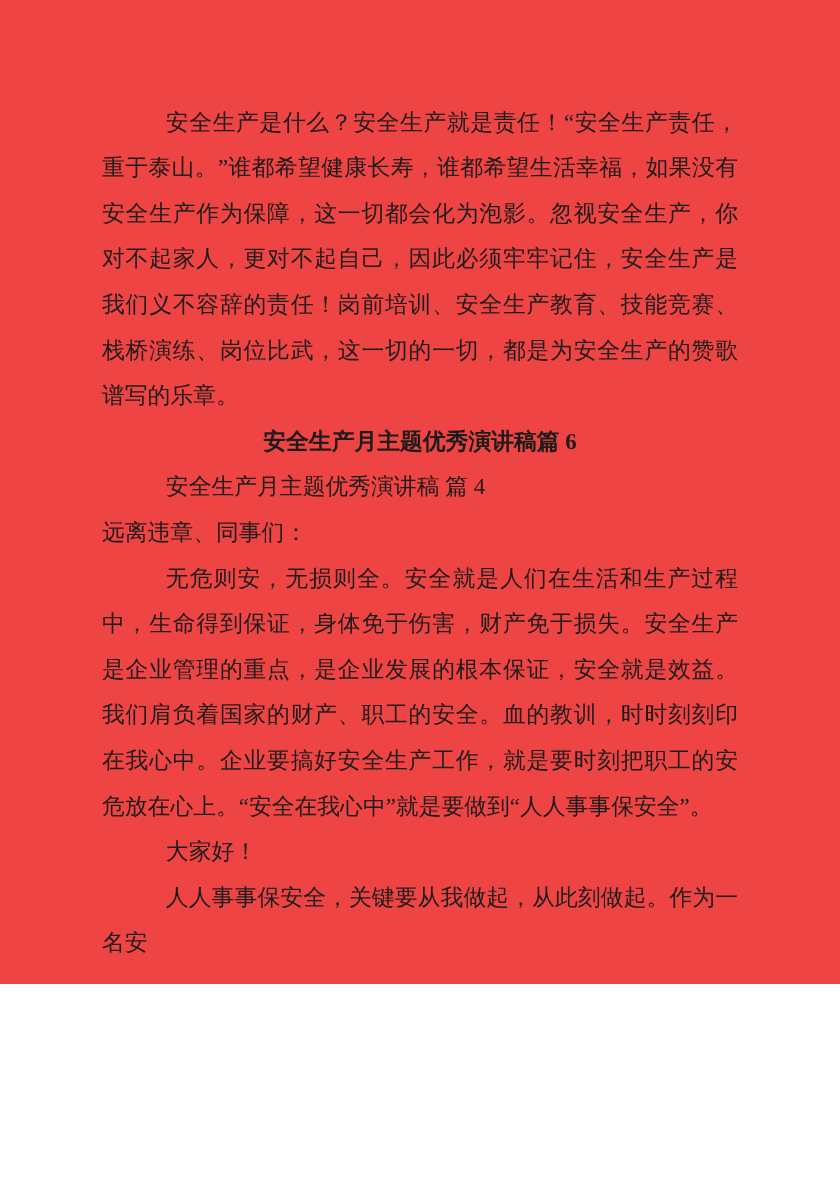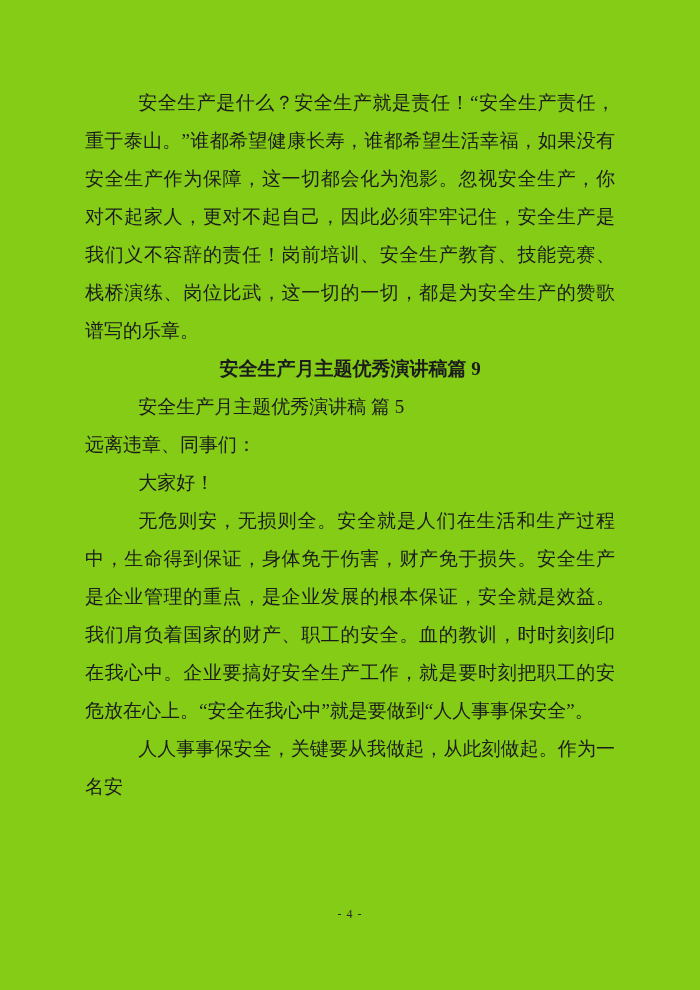--- a/index.html
+++ b/index.html
@@ -4,22 +4,22 @@
 <title>Document Page</title>
 <style>
   html, body {
     margin: 0;
     padding: 0;
     background: #ffffff;
   }
   .page {
     position: relative;
     width: 700px;
-    height: 990px;
-    background: #84cc16;
+    height: 820px;
+    background: #ef4444;
     overflow: hidden;
     font-family: "Liberation Serif", "DejaVu Serif", serif;
     color: #1c1c1c;
   }
   .content {
     position: absolute;
     left: 85px;
     top: 84px;
     width: 530px;
     font-size: 19px;
@@ -51,21 +51,21 @@
     letter-spacing: 1px;
     color: #2a2a2a;
   }
 </style>
 </head>
 <body>
 
 <div class="page">
   <div class="content" id="document-content">
       <p class="block indent">安全生产是什么？安全生产就是责任！“安全生产责任，重于泰山。”谁都希望健康长寿，谁都希望生活幸福，如果没有安全生产作为保障，这一切都会化为泡影。忽视安全生产，你对不起家人，更对不起自己，因此必须牢牢记住，安全生产是我们义不容辞的责任！岗前培训、安全生产教育、技能竞赛、栈桥演练、岗位比武，这一切的一切，都是为安全生产的赞歌谱写的乐章。</p>
-      <p class="block heading">安全生产月主题优秀演讲稿篇 9</p>
-      <p class="block plain indent">安全生产月主题优秀演讲稿 篇 5</p>
+      <p class="block heading">安全生产月主题优秀演讲稿篇 6</p>
+      <p class="block plain indent">安全生产月主题优秀演讲稿 篇 4</p>
       <p class="block plain">远离违章、同事们：</p>
+      <p class="block indent">无危则安，无损则全。安全就是人们在生活和生产过程中，生命得到保证，身体免于伤害，财产免于损失。安全生产是企业管理的重点，是企业发展的根本保证，安全就是效益。我们肩负着国家的财产、职工的安全。血的教训，时时刻刻印在我心中。企业要搞好安全生产工作，就是要时刻把职工的安危放在心上。“安全在我心中”就是要做到“人人事事保安全”。</p>
       <p class="block plain indent">大家好！</p>
-      <p class="block indent">无危则安，无损则全。安全就是人们在生活和生产过程中，生命得到保证，身体免于伤害，财产免于损失。安全生产是企业管理的重点，是企业发展的根本保证，安全就是效益。我们肩负着国家的财产、职工的安全。血的教训，时时刻刻印在我心中。企业要搞好安全生产工作，就是要时刻把职工的安危放在心上。“安全在我心中”就是要做到“人人事事保安全”。</p>
       <p class="block indent">人人事事保安全，关键要从我做起，从此刻做起。作为一名安</p>
     </div>
   <div class="footer">- 4 -</div>
 </div>
 
 </body></html>

